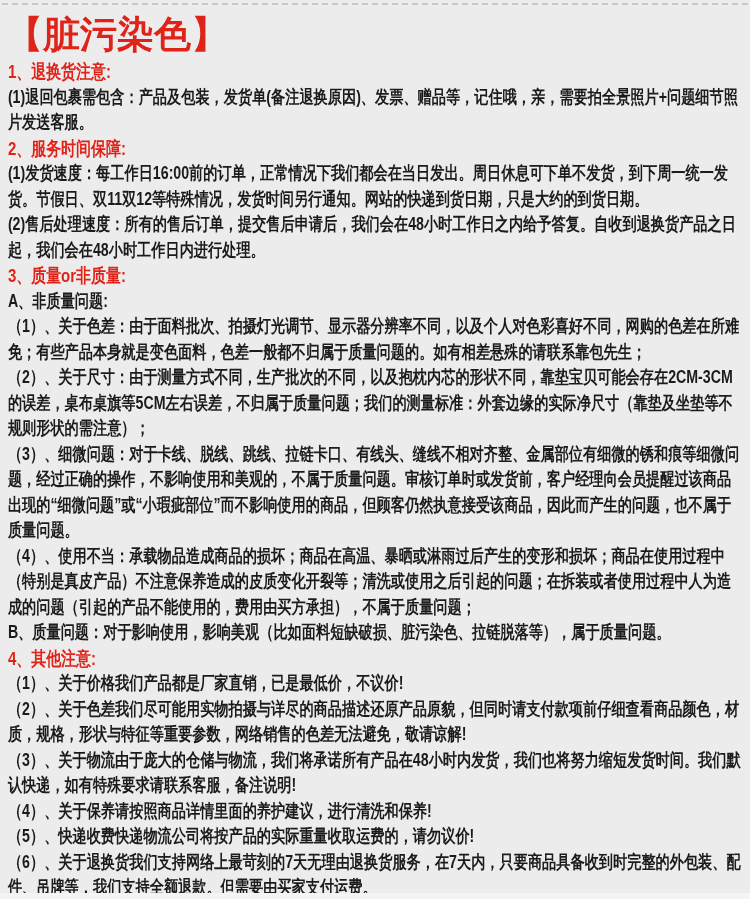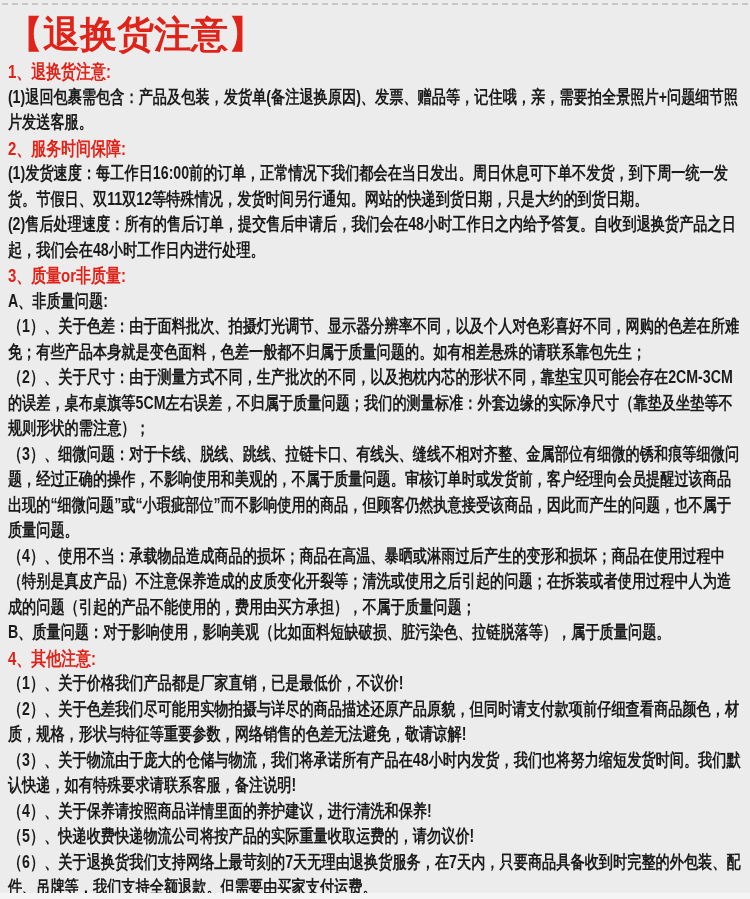--- a/index.html
+++ b/index.html
@@ -58,21 +58,21 @@
     width: 100%;
     height: 6px;
     background: #f4f4f4;
   }
 </style>
 </head>
 <body>
 
 <div class="top-dash"></div>
 
-<div class="page-title">【退换货注意】</div>
+<div class="page-title">【脏污染色】</div>
 
 <div class="scale-wrap">
     <div class="sec-heading">1、退换货注意:</div>
     <div class="para">(1)退回包裹需包含：产品及包装，发货单(备注退换原因)、发票、赠品等，记住哦，亲，需要拍全景照片+问题细节照片发送客服。</div>
     <div class="sec-heading">2、服务时间保障:</div>
     <div class="para">(1)发货速度：每工作日16:00前的订单，正常情况下我们都会在当日发出。周日休息可下单不发货，到下周一统一发货。节假日、双11双12等特殊情况，发货时间另行通知。网站的快递到货日期，只是大约的到货日期。</div>
     <div class="para">(2)售后处理速度：所有的售后订单，提交售后申请后，我们会在48小时工作日之内给予答复。自收到退换货产品之日起，我们会在48小时工作日内进行处理。</div>
     <div class="sec-heading">3、质量or非质量:</div>
     <div class="para">A、非质量问题:</div>
     <div class="para">（1）、关于色差：由于面料批次、拍摄灯光调节、显示器分辨率不同，以及个人对色彩喜好不同，网购的色差在所难免；有些产品本身就是变色面料，色差一般都不归属于质量问题的。如有相差悬殊的请联系靠包先生；</div>

